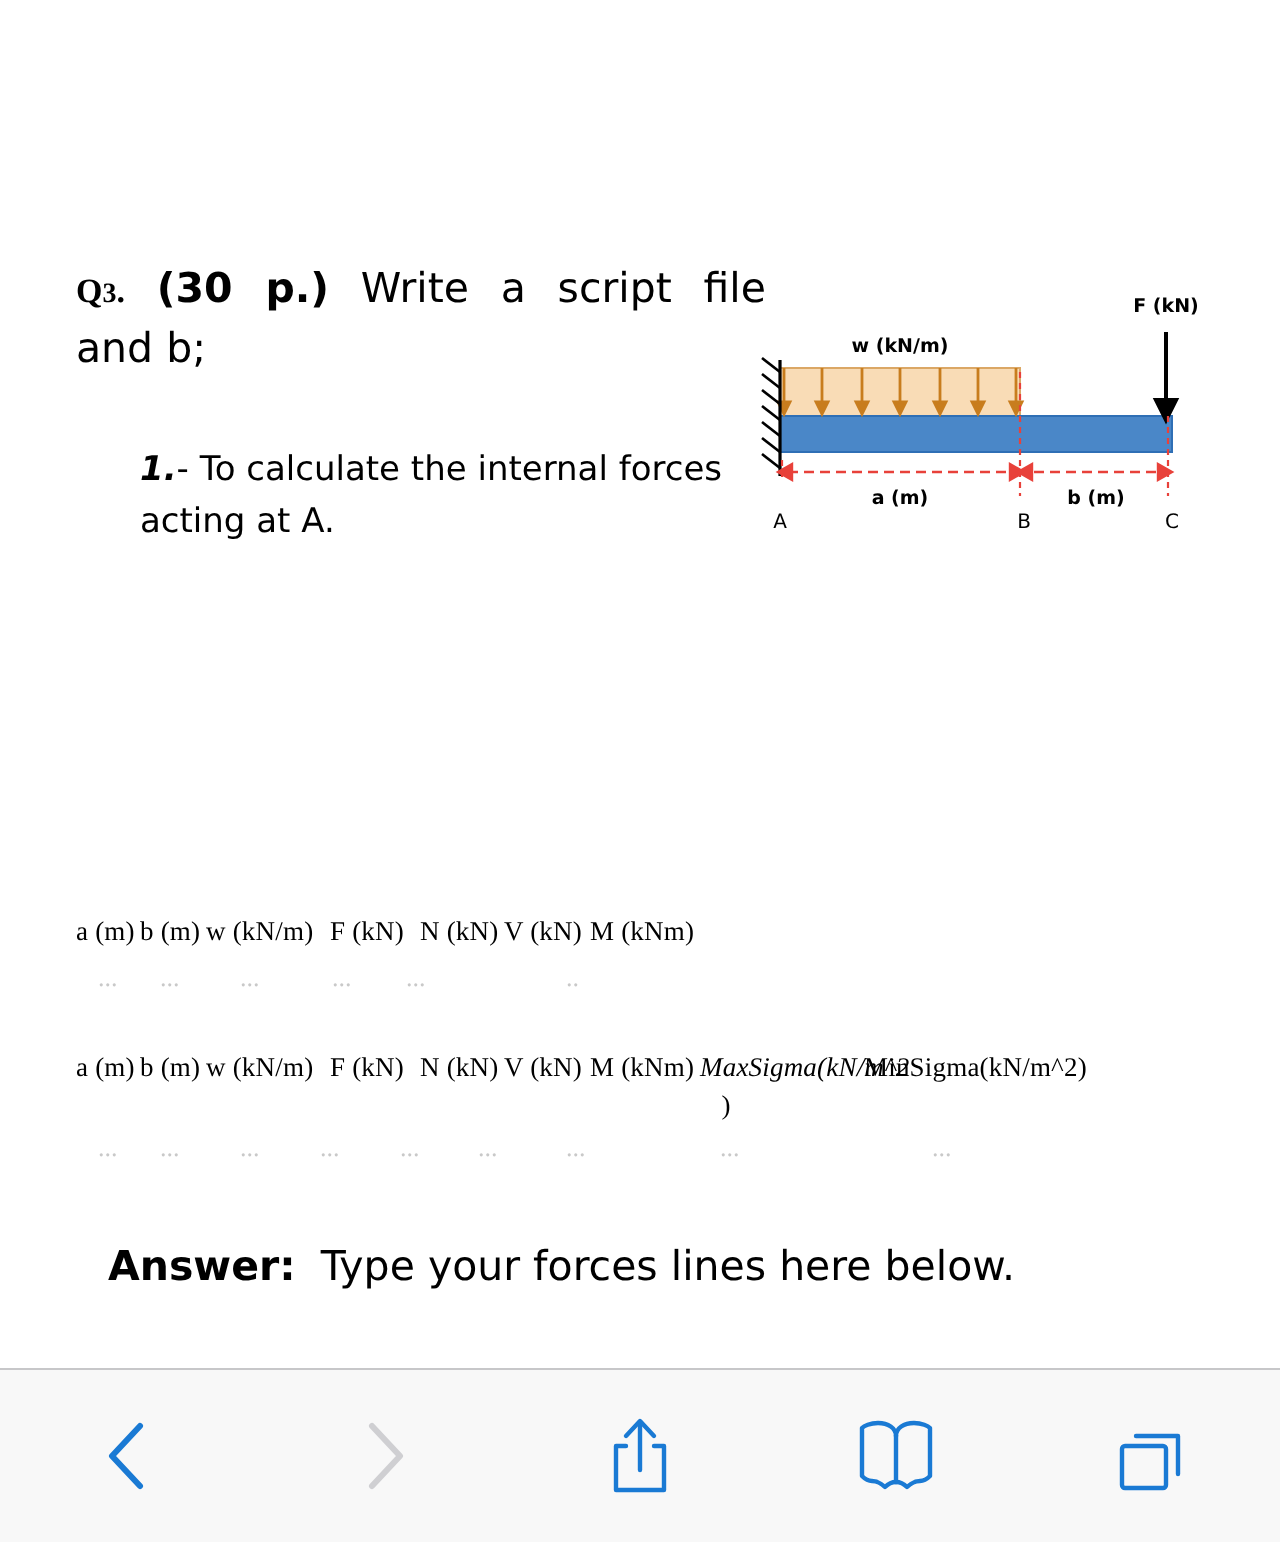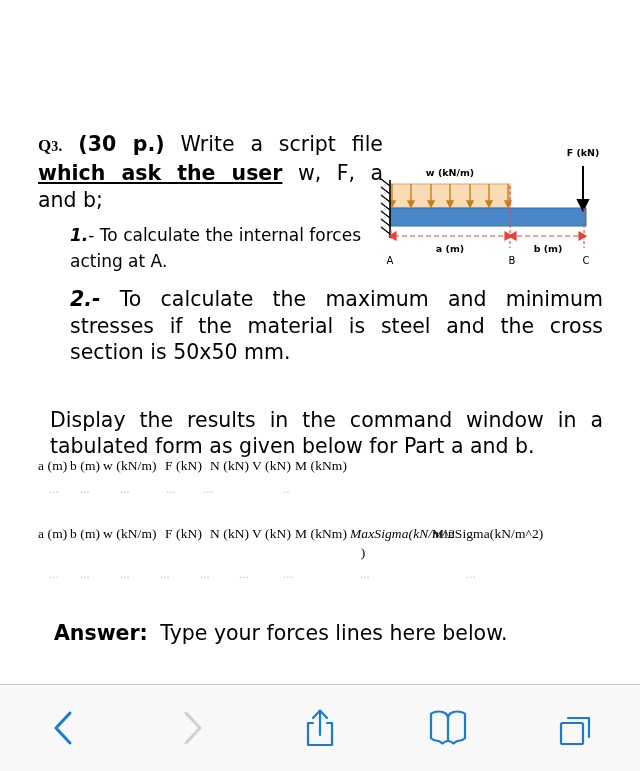--- a/index.html
+++ b/index.html
@@ -144,41 +144,28 @@
 <div id="page">
 
   <div id="doc">
 
     <div class="q-block">
       <div class="q-line" style="text-align:justify; text-align-last:justify;">
         <span class="q-prefix">Q<span class="sub">3</span>.</span>
         <span class="bold">(30 p.)</span>
         <span>Write a script file</span>
       </div>
-      <div class="q-line" style="text-align:justify; text-align-last:justify;">
-        <span class="ul">which ask the user</span>
-        <span>w, F, a</span>
-      </div>
       <div class="q-line">and b;</div>
     </div>
 
     <div class="item1">
       <span class="num">1.</span><span>- To calculate the internal forces acting at A.</span>
     </div>
 
-    <div class="item2">
-      <span class="jline"><span class="num">2.-</span> <span>To calculate the maximum and minimum</span></span>
-      <span class="jline">stresses if the material is steel and the cross</span>
-      <span class="jlast">section is 50x50 mm.</span>
-    </div>
-
-    <div class="display-block">
-      <div class="jline">Display the results in the command window in a</div>
-      <div class="jlast">tabulated form as given below for Part a and b.</div>
-    </div>
+
 
     <div class="tbl tbl1">
       <div class="hdr" id="t1h" style="position: relative; height: 18px;">
           <span class="cell" style="position: absolute; left: 0px;">a (m)</span>
           <span class="cell" style="position: absolute; left: 32px;">b (m)</span>
           <span class="cell" style="position: absolute; left: 65px;">w (kN/m)</span>
           <span class="cell" style="position: absolute; left: 127px;">F (kN)</span>
           <span class="cell" style="position: absolute; left: 172px;">N (kN)</span>
           <span class="cell" style="position: absolute; left: 214px;">V (kN)</span>
           <span class="cell" style="position: absolute; left: 257px;">M (kNm)</span>

